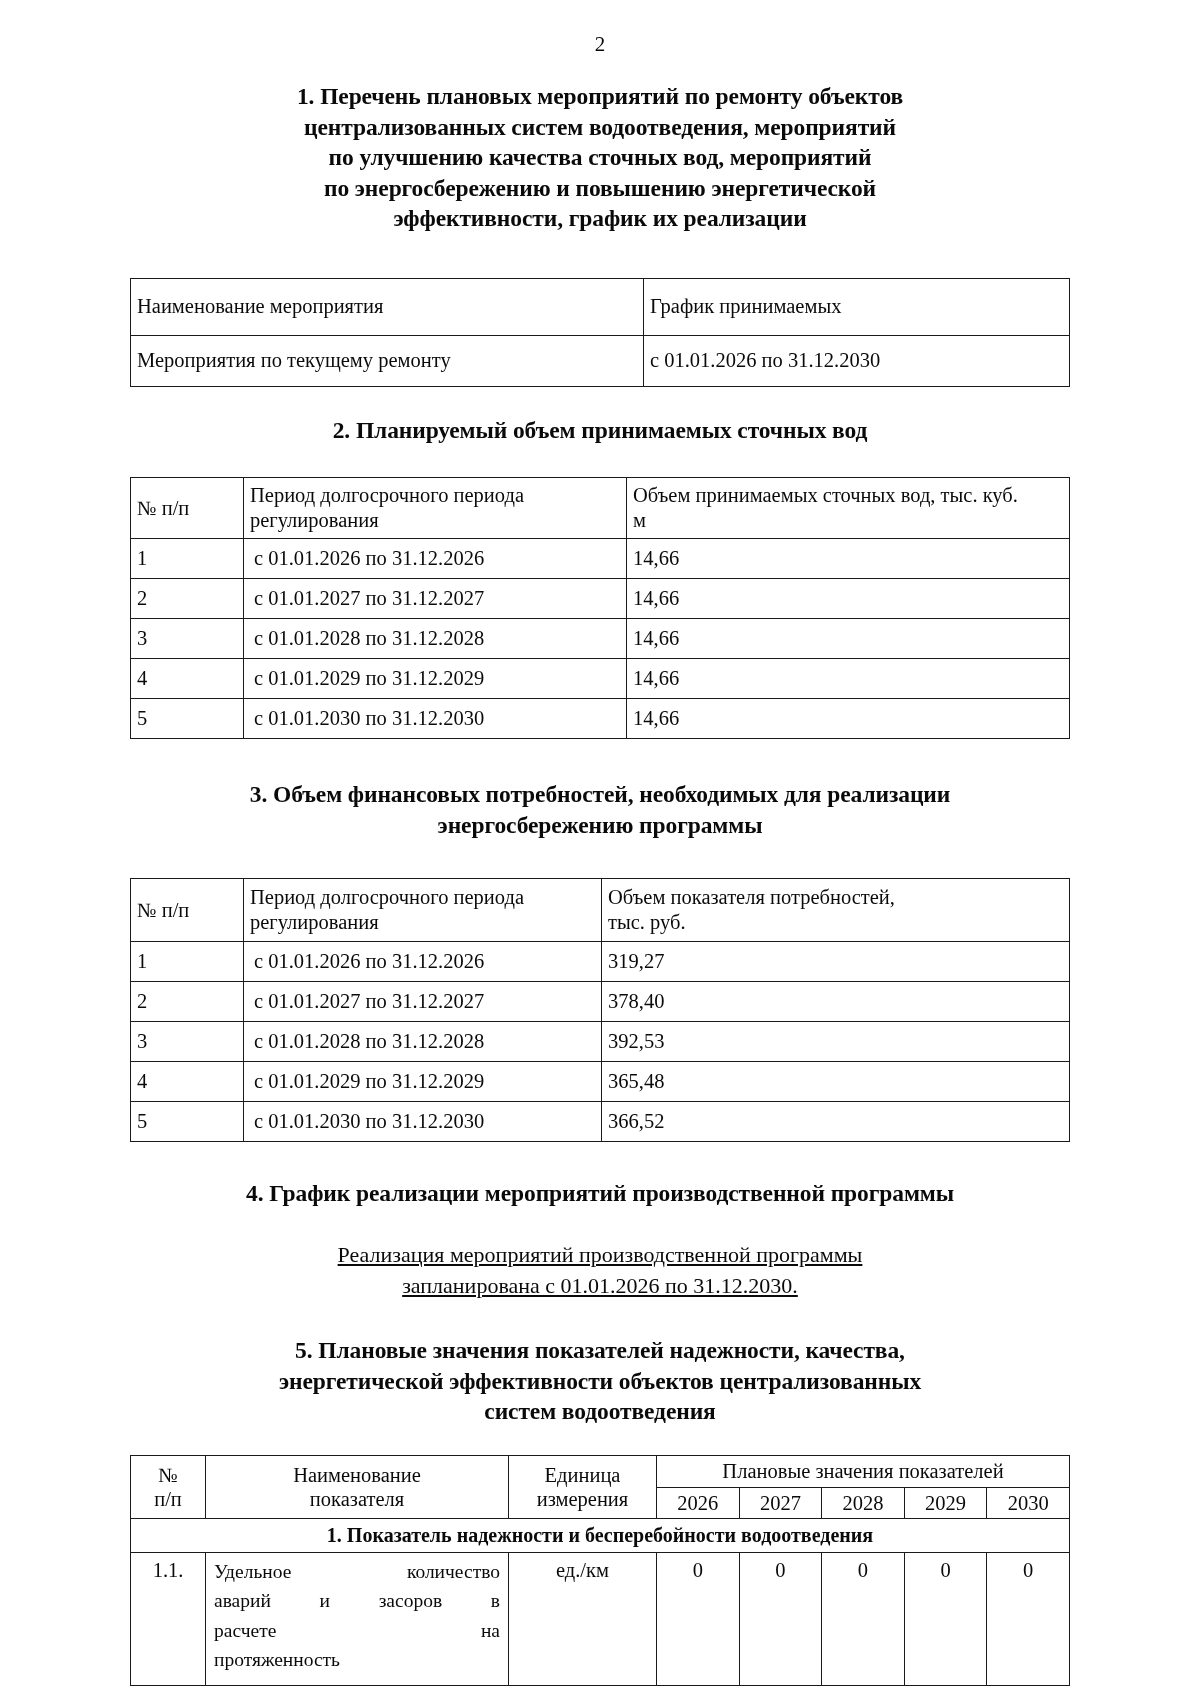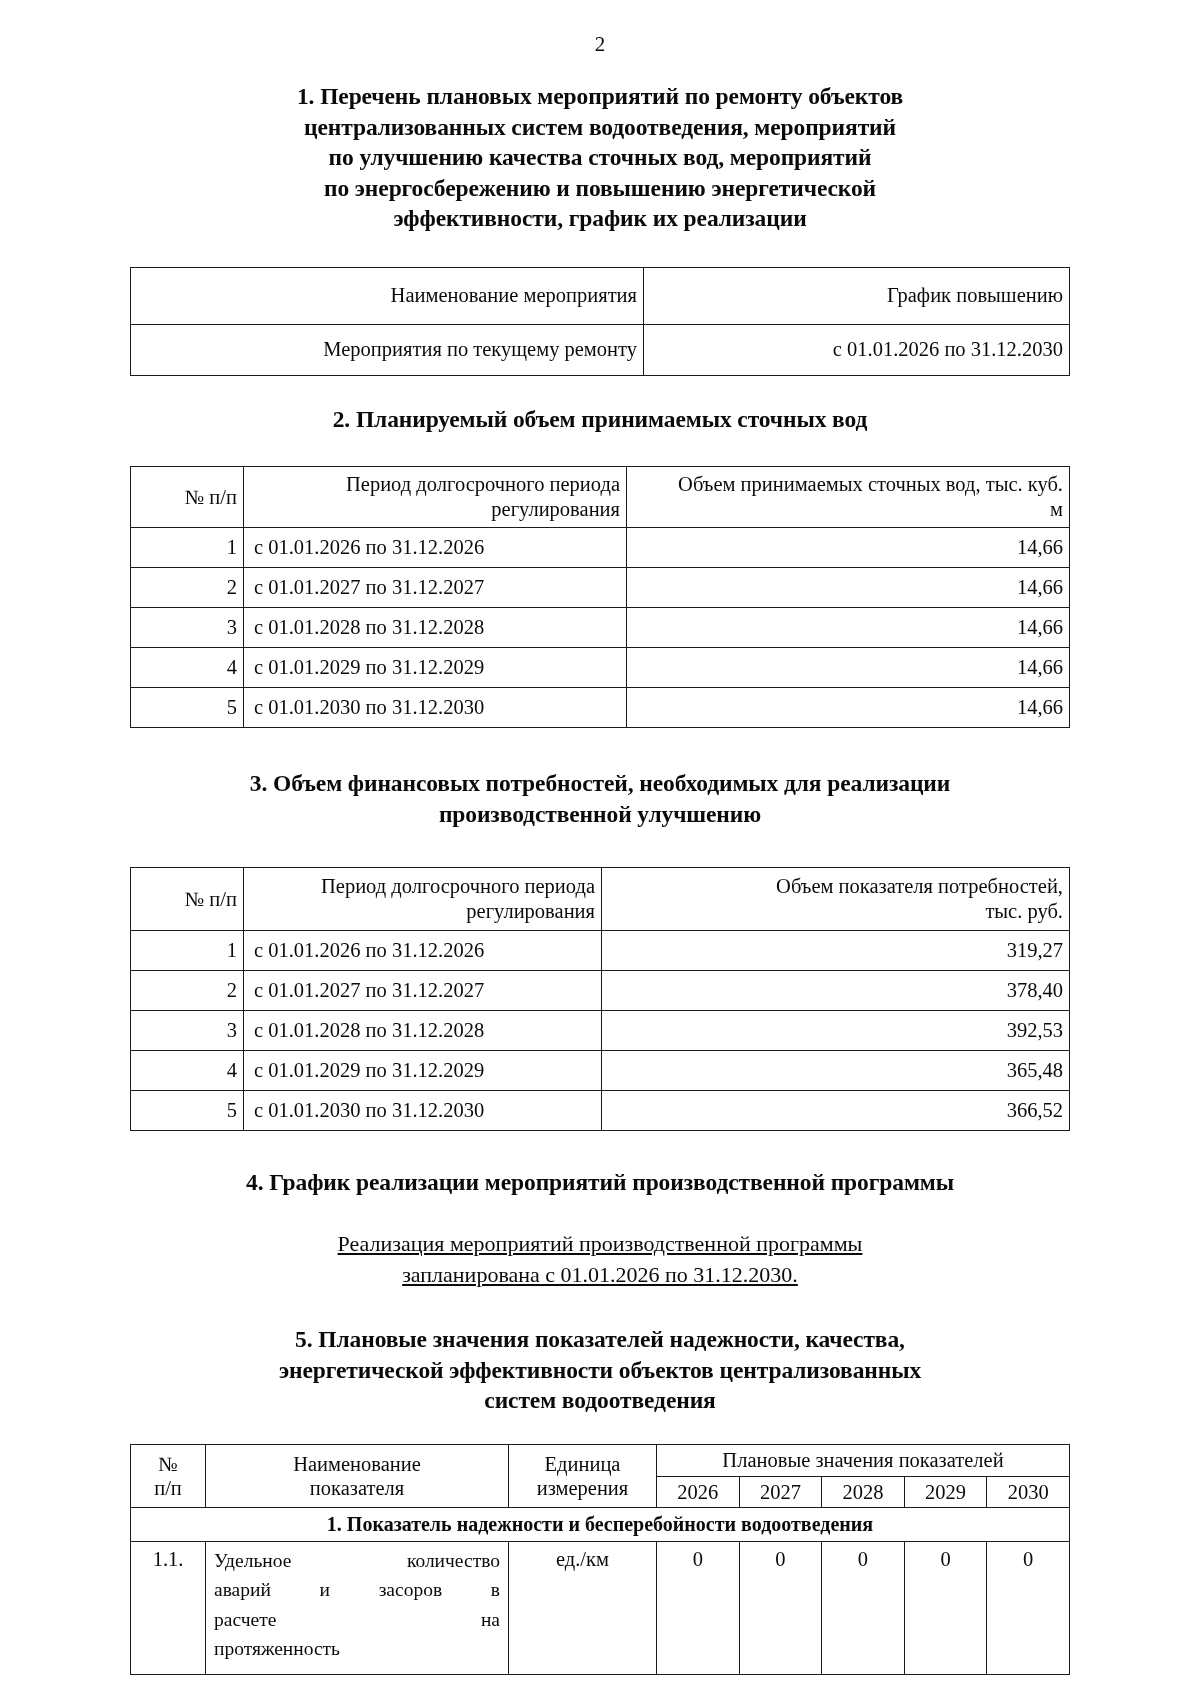--- a/index.html
+++ b/index.html
@@ -33,21 +33,21 @@
   .section-heading {
     font-weight: bold;
     font-size: 23.5px;
     line-height: 1.30;
     text-align: center;
     margin: 0;
     letter-spacing: -0.1px;
   }
   .section-heading .line { display: block; }
 
-  .h-block-1 { margin: 0 0 33px 0; }
+  .h-block-1 { margin: 0 0 44px 0; }
   .h-block-2 { margin: 28px 0 32px 0; }
   .h-block-3 { margin: 40px 0 38px 0; }
   .h-block-4 { margin: 36px 0 30px 0; }
   .h-block-5 { margin: 34px 0 28px 0; }
 
   .body-par {
     text-align: center;
     font-size: 22px;
     line-height: 1.42;
     margin: 0 0 6px 0;
@@ -63,21 +63,21 @@
     font-size: 20.5px;
     table-layout: fixed;
   }
   table.doc td, table.doc th {
     border: 1.4px solid #1a1a1a;
     padding: 3px 6px;
     font-weight: normal;
     vertical-align: middle;
     line-height: 1.22;
   }
-  .c { text-align: right; }
+  .c { text-align: left; }
   .l { text-align: left; padding-left: 10px !important; }
 
   .t1 { width: 940px; }
   .t1 td { height: 44px; }
   .t1 .hdr td { height: 50px; }
 
   .t2 { width: 940px; }
   .t2 .hrow td { height: 54px; }
   .t2 .drow td { height: 33px; }
 
@@ -120,21 +120,21 @@
     <span class="line">централизованных систем водоотведения, мероприятий</span>
     <span class="line">по улучшению качества сточных вод, мероприятий</span>
     <span class="line">по энергосбережению и повышению энергетической</span>
     <span class="line">эффективности, график их реализации</span>
   </div>
 
   <table class="doc t1">
     <tbody>
       <tr class="hdr">
         <td class="c" style="width:500px">Наименование мероприятия</td>
-        <td class="c">График повышению</td>
+        <td class="c">График принимаемых</td>
       </tr>
       <tr>
         <td class="c">Мероприятия по текущему ремонту</td>
         <td class="c">с 01.01.2026 по 31.12.2030</td>
       </tr>
     </tbody>
   </table>
 
   <div class="section-heading h-block-2">
     <span class="line">2. Планируемый объем принимаемых сточных вод</span>
@@ -176,21 +176,21 @@
       <tr class="drow">
         <td class="c">5</td>
         <td class="l">с 01.01.2030 по 31.12.2030</td>
         <td class="c">14,66</td>
       </tr>
     </tbody>
   </table>
 
   <div class="section-heading h-block-3">
     <span class="line">3. Объем финансовых потребностей, необходимых для реализации</span>
-    <span class="line">производственной улучшению</span>
+    <span class="line">энергосбережению программы</span>
   </div>
 
   <table class="doc t3">
     <tbody>
       <tr class="hrow">
         <td class="c" style="width:100px">№ п/п</td>
         <td class="c" style="width:345px">
           <span>Период долгосрочного периода</span><br>
           <span>регулирования</span>
         </td>

